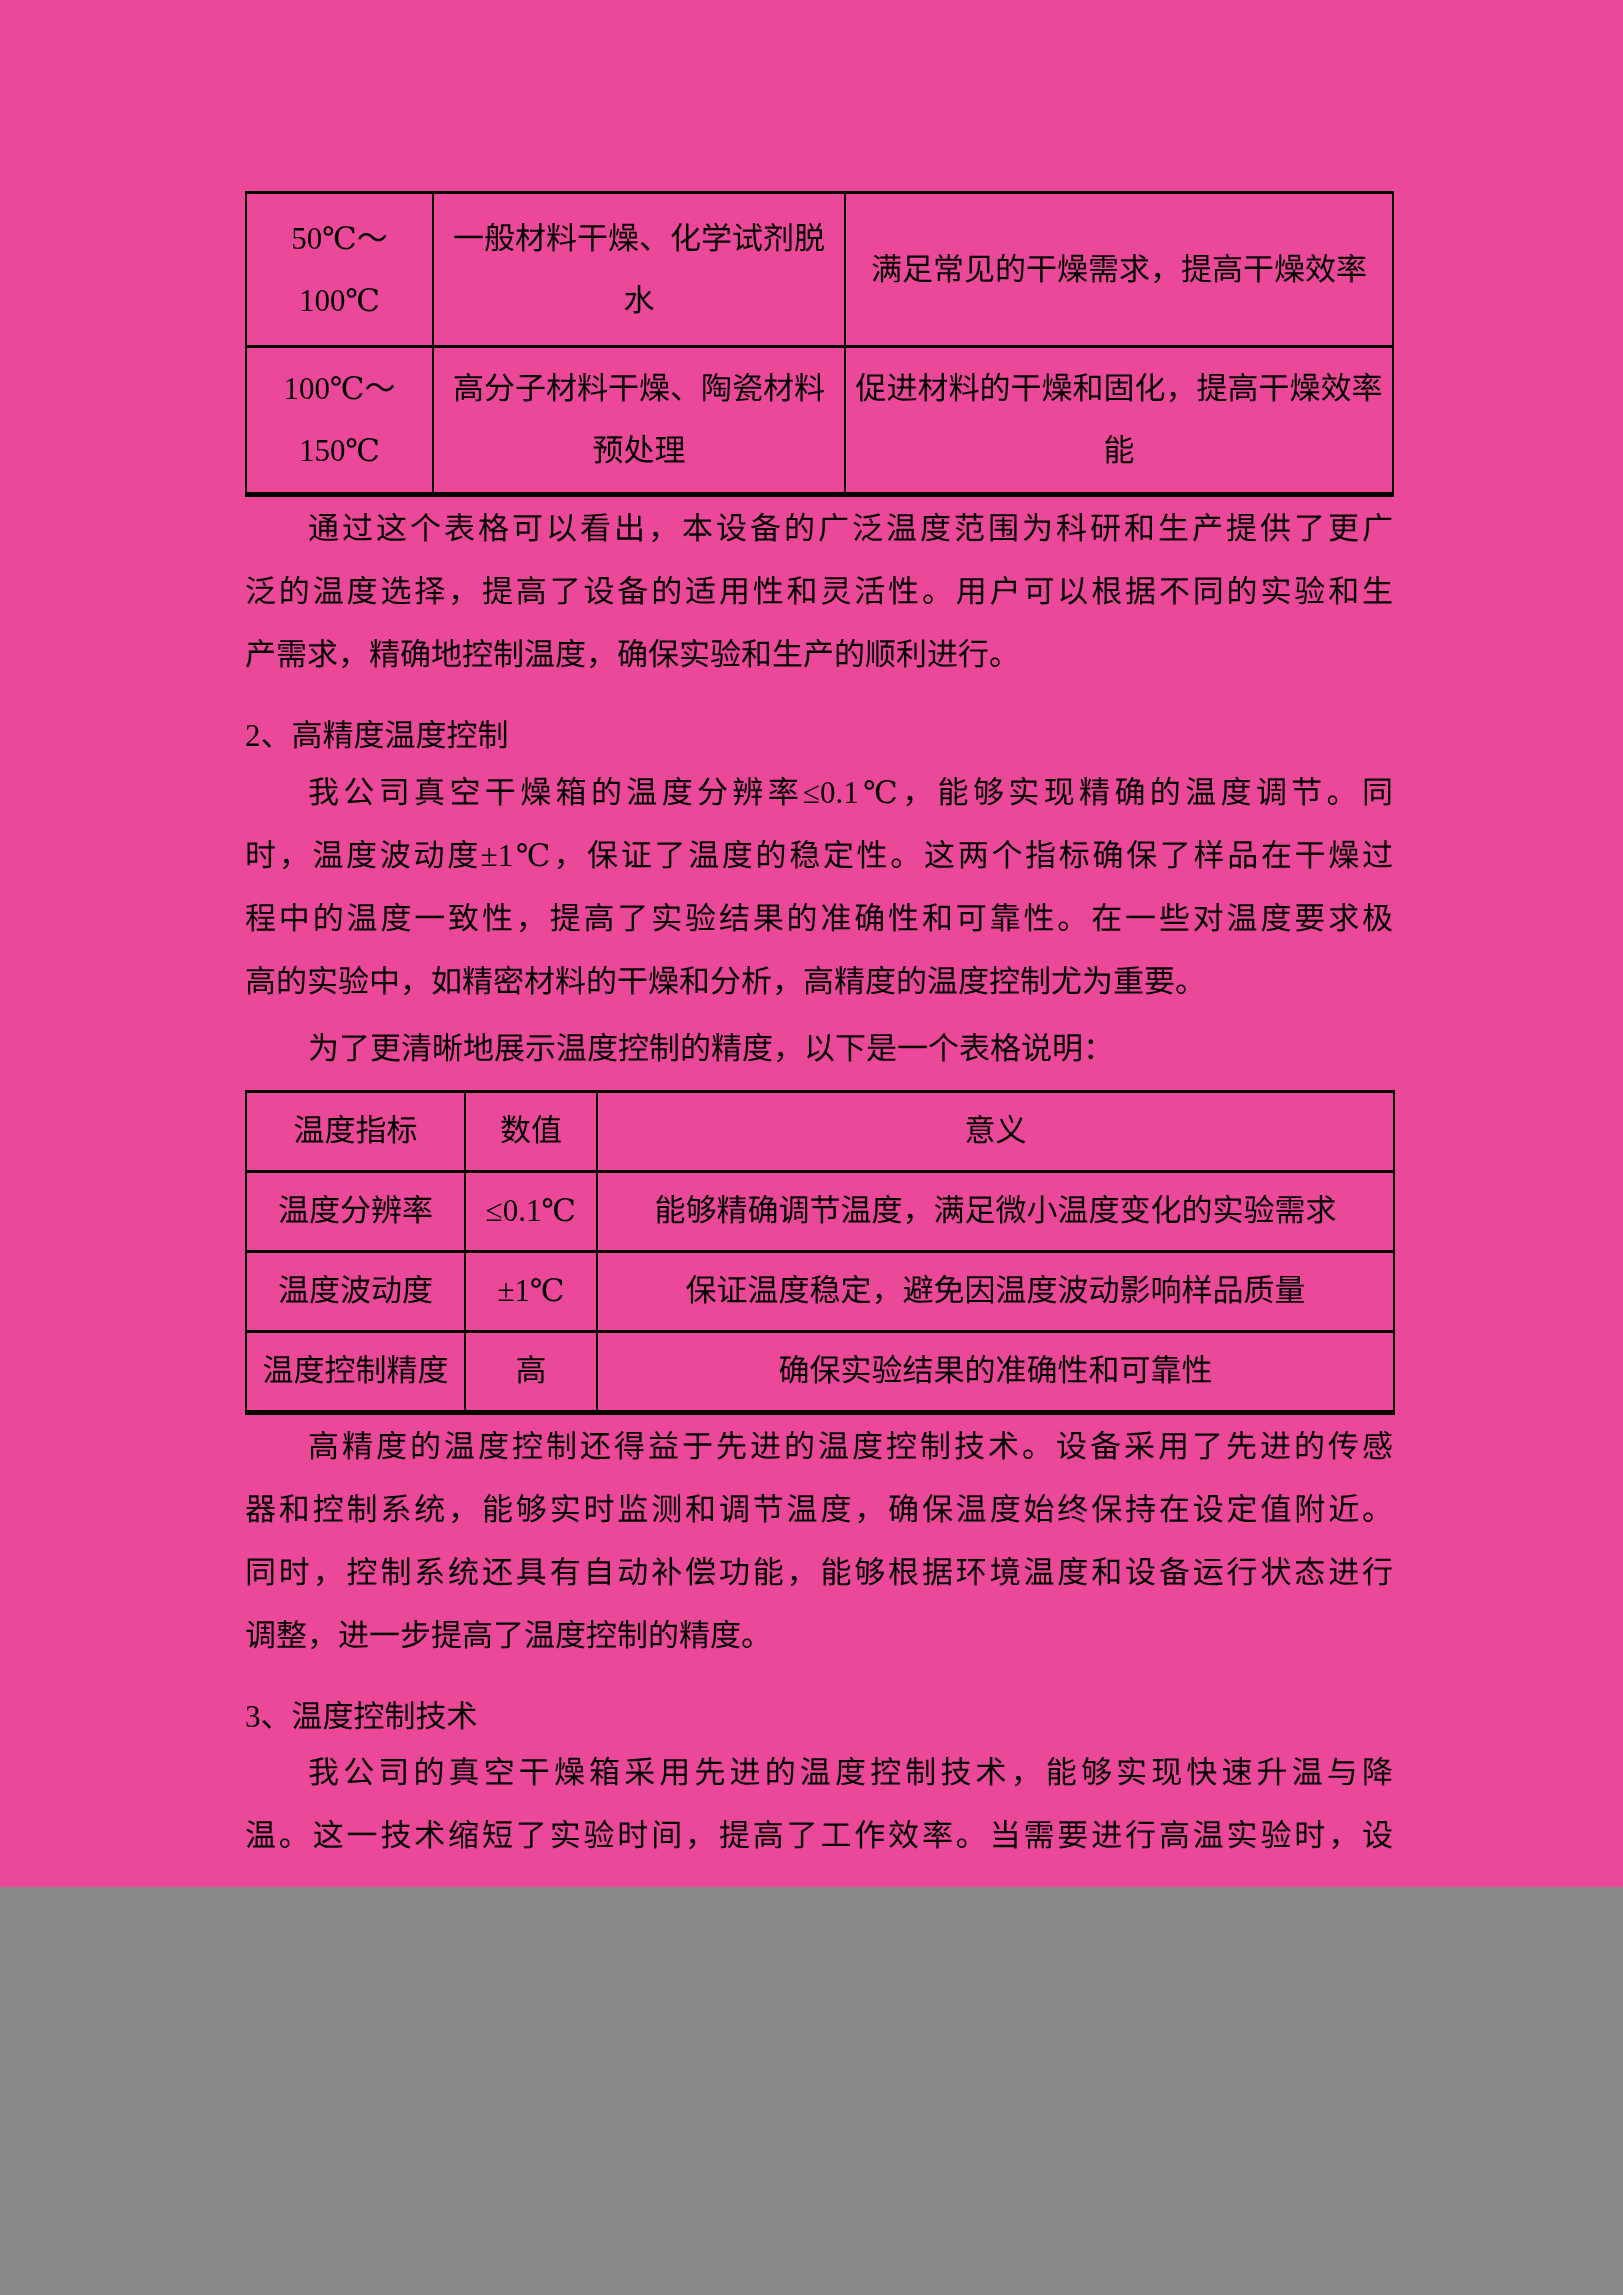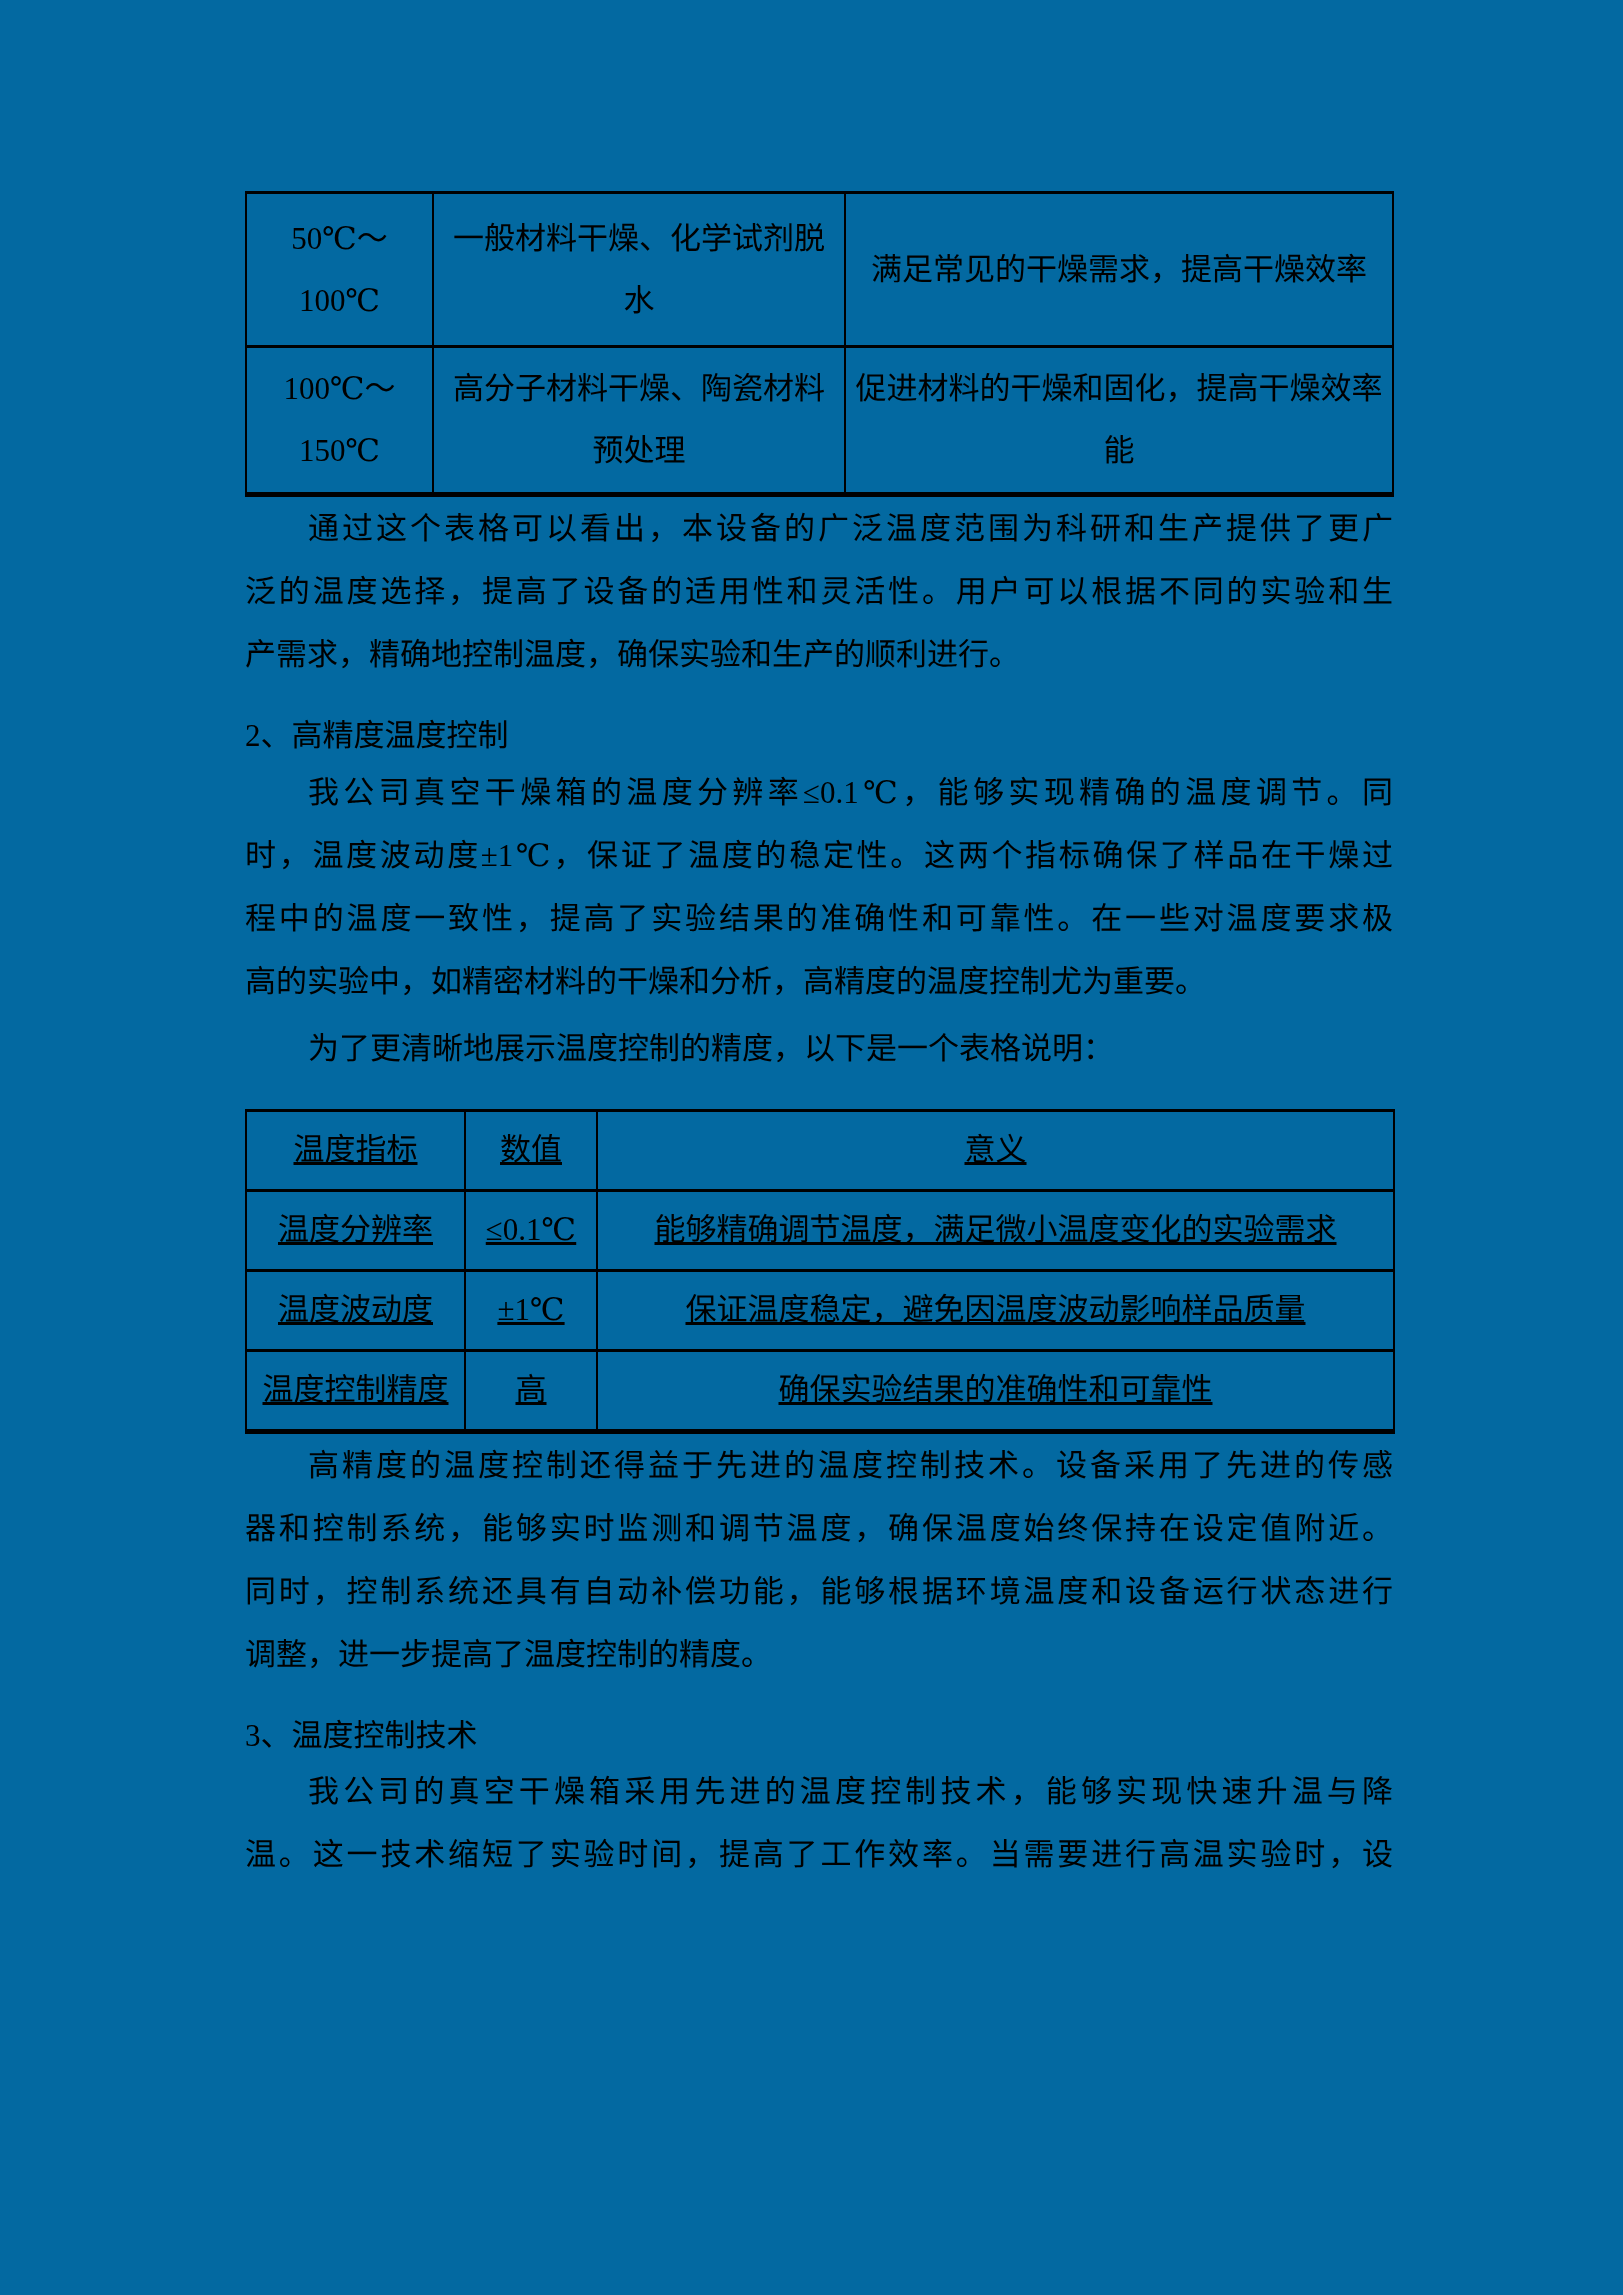--- a/index.html
+++ b/index.html
@@ -1,19 +1,19 @@
 <!DOCTYPE html>
 <html lang="zh-CN" style="font-size:10.5px"><head>
 <meta charset="utf-8">
 <style>
   html,body{margin:0;padding:0;background:#888;}
   .page{
     position:relative;
-    width:1623px;height:2295px;
-    background:#0369a1;
+    width:1623px;height:1887px;
+    background:#ec4899;
     color:#000000;
     font-family:"Liberation Serif","DejaVu Serif",serif;
     font-size:31px;
     margin:0 auto;
     overflow:hidden;
   }
   .content{
     position:absolute;
     left:245px;top:191px;
     width:1148px;
@@ -38,21 +38,21 @@
     padding:0 3.9px;
     font-weight:normal;
     font-size:31px;
     overflow:hidden;
   }
   .t1 td{height:144px;}
   .t1 tr.r1 td{height:151px;}
   .t1 col.c1{width:187px;}
   .t1 col.c2{width:412px;}
   .t1 col.c3{width:548px;}
-  .t2{margin-top:29px;text-decoration:underline;}
+  .t2{margin-top:10px;}
   .t2 td,.t2 th{height:77px;}
   .t2 col.c1{width:219px;}
   .t2 col.c2{width:132px;}
   .t2 col.c3{width:797px;}
   
   .para{margin:0;}
   .ln{
     line-height:63px;
     text-align:justify;
     text-align-last:justify;

